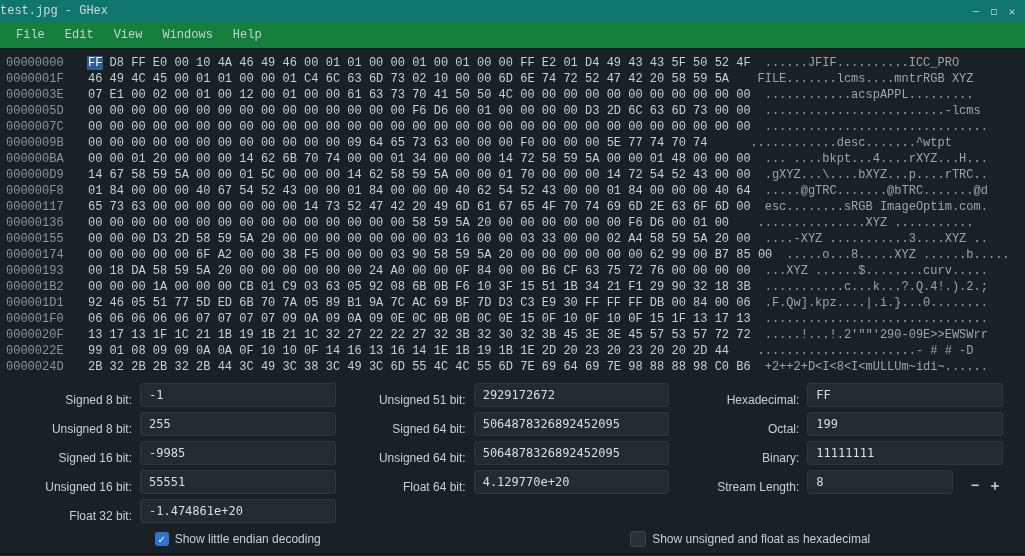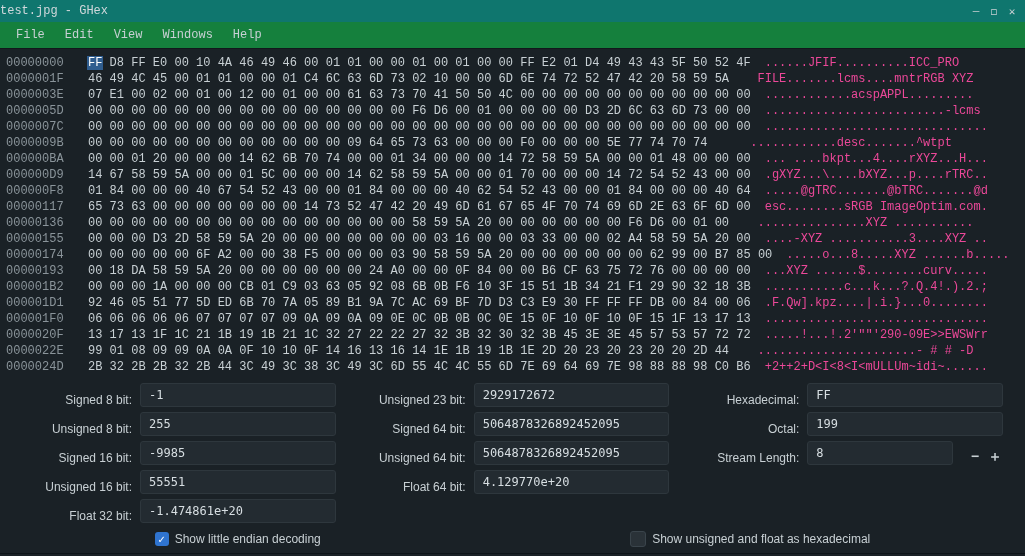--- a/index.html
+++ b/index.html
@@ -5,21 +5,21 @@
   html,body{margin:0;padding:0;background:#1a2126;color:#c8d0d4;font-family:Consolas,"Liberation Mono",Menlo,monospace;font-size:12px;height:100%;overflow:hidden}
   .titlebar{height:22px;background:#0f766e;display:flex;align-items:center;justify-content:flex-start;position:relative;font-size:12px;color:#d0d8dc}
   .win-controls{position:absolute;right:6px;top:0;height:22px;display:flex;align-items:center;gap:4px}
   .win-btn{width:14px;height:14px;display:flex;align-items:center;justify-content:center;color:#c8d0d4;cursor:pointer;font-size:11px}
   .menubar{height:26px;display:flex;align-items:center;padding:0 6px;gap:0;background:#15803d;border-bottom:1px solid #12181c}
   .menu-item{padding:4px 10px;color:#c8d0d4;cursor:pointer}
   .hex-area{padding:6px 6px 2px 6px;white-space:pre;line-height:16px;font-size:12px;color:#c8d0d4;overflow:hidden}
   .hex-row{display:flex}
   .offset{color:#8a949a;width:82px;flex:0 0 82px}
   .bytes{flex:0 0 auto;padding-right:14px}
-  .ascii{flex:0 0 auto;color:#ec4899}
+  .ascii{flex:0 0 auto;color:#a3a3a3}
   .hl{background:#2f5d8f;color:#fff;padding:0 1px;margin:0 -1px}
   .fields{display:flex;justify-content:space-between;padding:6px 22px 2px 22px;gap:20px}
   .field-col{display:flex;flex-direction:column;gap:5px;flex:1}
   .field-row{display:flex;align-items:flex-end;gap:8px}
   .field-label{flex:0 0 110px;text-align:right;color:#c8d0d4;font-family:-apple-system,Segoe UI,Arial,sans-serif;font-size:12px}
   .field-val{flex:1;background:#232b31;border:1px solid #2e373d;border-radius:3px;padding:4px 8px;color:#d7dee2;font-family:Consolas,monospace;font-size:12px;min-width:120px}
   .stepper-controls{display:flex;gap:4px;margin-left:6px}
   .stepper-btn{width:16px;height:16px;display:flex;align-items:center;justify-content:center;color:#c8d0d4;cursor:pointer;font-size:14px;font-weight:bold}
   .checks{display:flex;justify-content:space-around;padding:6px 0 6px 0;font-family:-apple-system,Segoe UI,Arial,sans-serif;font-size:12px}
   .check{display:flex;align-items:center;gap:6px}
@@ -68,21 +68,21 @@
         <span class="field-label">Unsigned 16 bit:</span>
         <span class="field-val">55551</span>
       </div>
       <div class="field-row">
         <span class="field-label">Float 32 bit:</span>
         <span class="field-val">-1.474861e+20</span>
       </div>
     </div>
   <div class="field-col" id="col-mid">
       <div class="field-row">
-        <span class="field-label">Unsigned 23 bit:</span>
+        <span class="field-label">Unsigned 51 bit:</span>
         <span class="field-val">2929172672</span>
       </div>
       <div class="field-row">
         <span class="field-label">Signed 64 bit:</span>
         <span class="field-val">5064878326892452095</span>
       </div>
       <div class="field-row">
         <span class="field-label">Unsigned 64 bit:</span>
         <span class="field-val">5064878326892452095</span>
       </div>
@@ -92,20 +92,24 @@
       </div>
     </div>
   <div class="field-col" id="col-right">
       <div class="field-row">
         <span class="field-label">Hexadecimal:</span>
         <span class="field-val">FF</span>
       </div>
       <div class="field-row">
         <span class="field-label">Octal:</span>
         <span class="field-val">199</span>
+      </div>
+      <div class="field-row">
+        <span class="field-label">Binary:</span>
+        <span class="field-val">11111111</span>
       </div>
       <div class="field-row">
         <span class="field-label">Stream Length:</span>
         <span class="field-val">8</span>
         <span class="stepper-controls">
           <span class="stepper-btn">−</span>
           <span class="stepper-btn">＋</span>
         </span>
       </div>
     </div>

